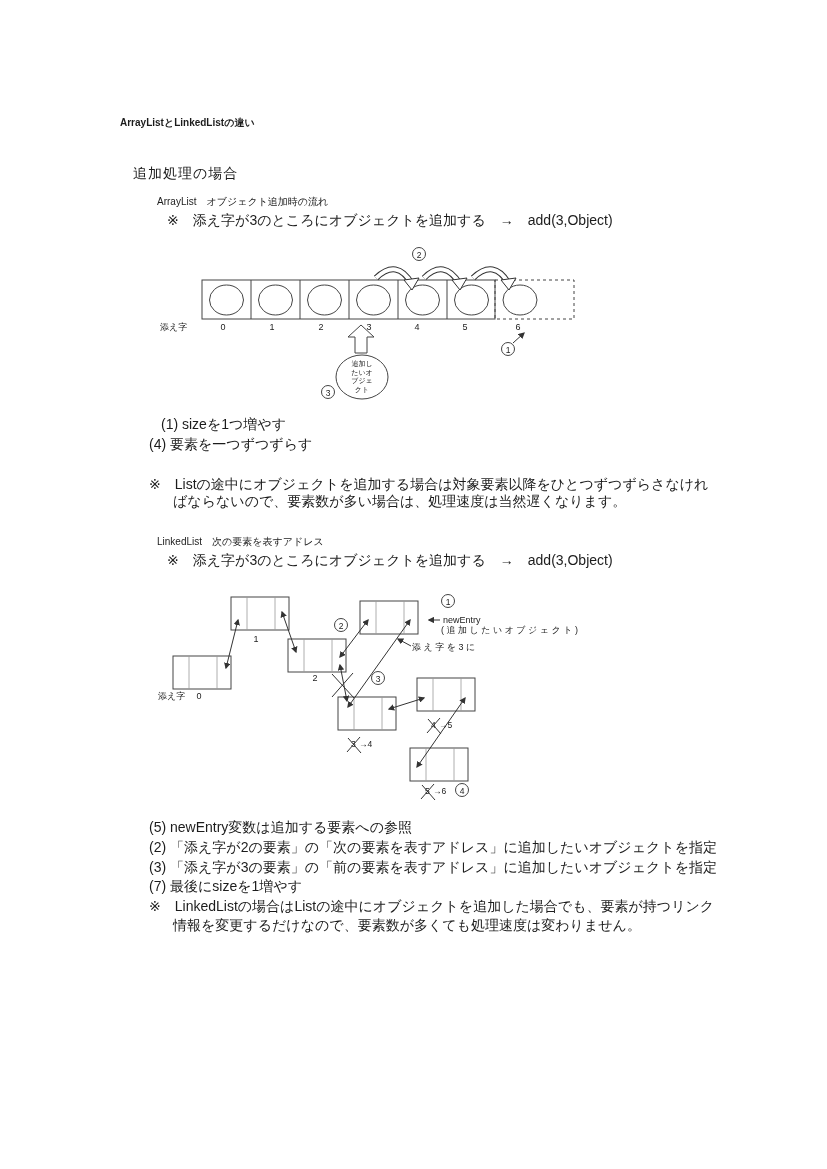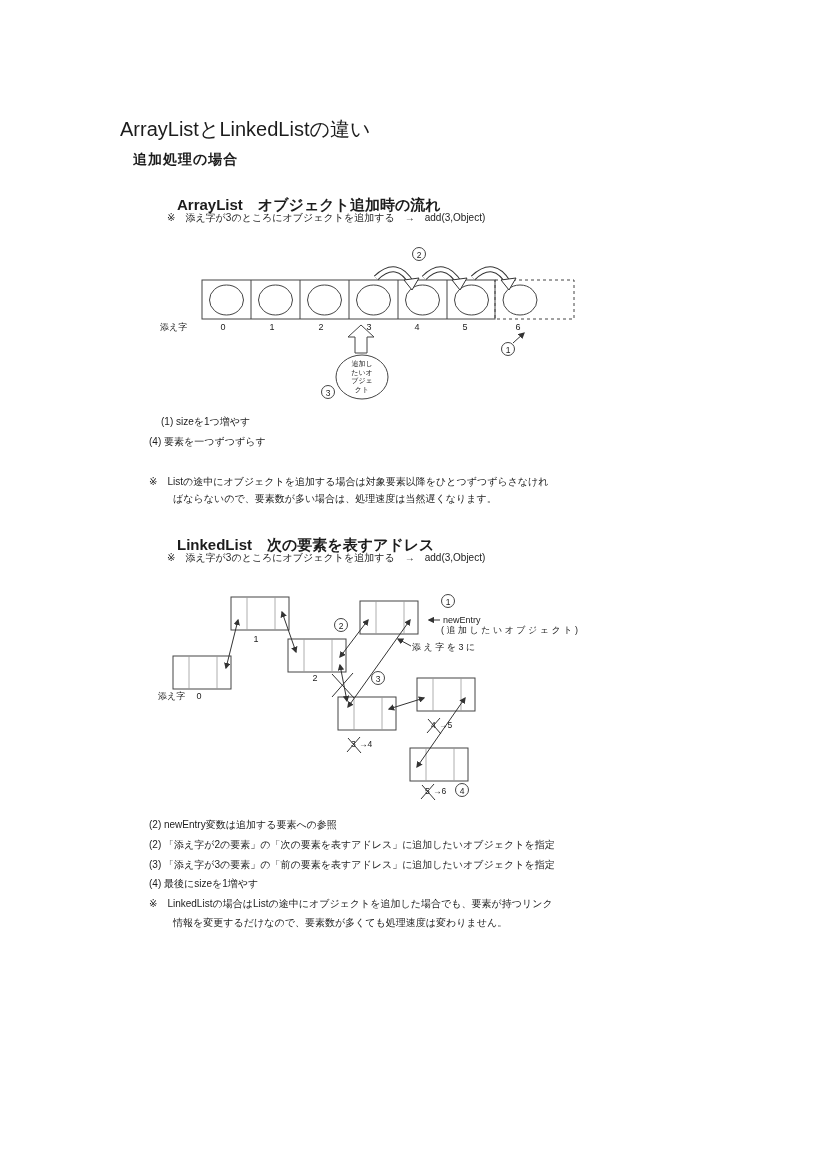--- a/index.html
+++ b/index.html
@@ -1,22 +1,22 @@
 <!DOCTYPE html>
 <html><head>
 <meta charset="utf-8">
 <style>
   html,body{margin:0;padding:0;background:#fff;}
   .page{position:relative;width:827px;height:1169px;background:#ffffff;overflow:hidden;
         font-family:"Liberation Sans","DejaVu Sans",sans-serif;color:#1c1c1c;}
   .t{position:absolute;white-space:nowrap;line-height:1.25;}
-  .title{font-size:20px;font-weight:normal;}
-  .subtitle{font-size:14px;font-weight:bold;letter-spacing:1px;}
-  .heading{font-size:15px;font-weight:bold;margin-left:20px;}
-  .body{font-size:10px;}
+  .title{font-size:10px;font-weight:bold;}
+  .subtitle{font-size:14px;font-weight:normal;letter-spacing:1px;margin-top:14px;}
+  .heading{font-size:10px;font-weight:normal;}
+  .body{font-size:14px;}
   svg.diagram{position:absolute;overflow:visible;}
   svg text{fill:#222;font-family:"Liberation Sans","DejaVu Sans",sans-serif;}
   .shape{fill:none;stroke:#444;stroke-width:1;}
   .thin{stroke:#9a9a9a;stroke-width:0.8;}
   .link{stroke:#333;stroke-width:1;fill:none;}
 </style>
 </head>
 <body>
 
 <div class="page">
@@ -220,20 +220,20 @@
       <text x="299" y="143">→5</text>
     </g>
     <g font-size="8.5">
       <text x="285" y="209">5</text>
       <line class="link" x1="282" y1="200" x2="295" y2="215"></line>
       <line class="link" x1="294" y1="199" x2="281" y2="214"></line>
       <text x="293" y="209">→6</text>
     </g>
   </svg>
 
-  <div class="t body" style="left:149px;top:819px">(2) newEntry変数は追加する要素への参照</div>
+  <div class="t body" style="left:149px;top:819px">(5) newEntry変数は追加する要素への参照</div>
   <div class="t body" style="left:149px;top:839px">(2) 「添え字が2の要素」の「次の要素を表すアドレス」に追加したいオブジェクトを指定</div>
   <div class="t body" style="left:149px;top:859px">(3) 「添え字が3の要素」の「前の要素を表すアドレス」に追加したいオブジェクトを指定</div>
-  <div class="t body" style="left:149px;top:878px">(4) 最後にsizeを1増やす</div>
+  <div class="t body" style="left:149px;top:878px">(7) 最後にsizeを1増やす</div>
   <div class="t body" style="left:173px;top:917px">情報を変更するだけなので、要素数が多くても処理速度は変わりません。</div>
   <div class="t body" style="left:149px;top:898px">※　LinkedListの場合はListの途中にオブジェクトを追加した場合でも、要素が持つリンク</div>
 
 </div>
 
 </body></html>

